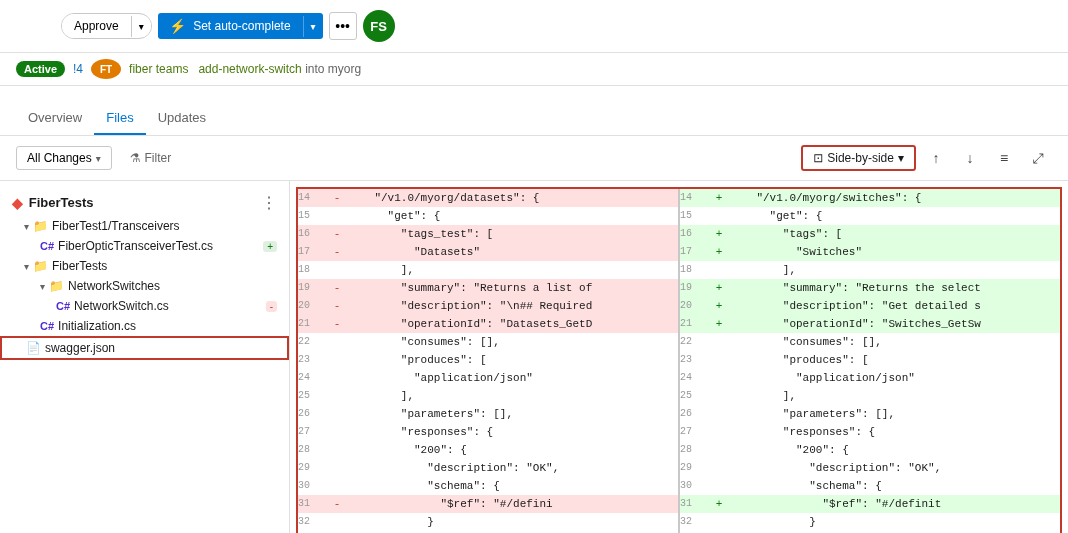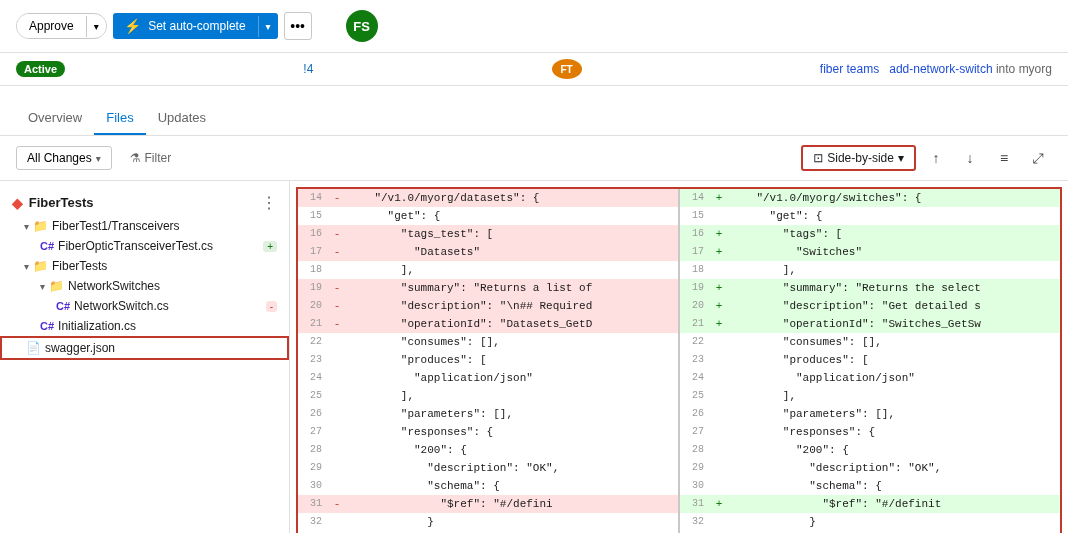--- a/index.html
+++ b/index.html
@@ -5,26 +5,26 @@
     * { box-sizing: border-box; margin: 0; padding: 0; }
     body { font-family: -apple-system, BlinkMacSystemFont, 'Segoe UI', sans-serif; font-size: 13px; background: #fff; color: #1a1a1a; overflow: hidden; }
 
     
     .header { display: flex; align-items: center; justify-content: space-between; padding: 10px 16px; border-bottom: 1px solid #e0e0e0; }
     .header-left { display: flex; align-items: center; gap: 10px; }
     .page-title { font-size: 18px; font-weight: 600; color: #1a1a1a; }
     .header-right { display: flex; align-items: center; gap: 6px; }
 
     
-    .badge-row { display: flex; align-items: center; gap: 24px; padding: 6px 16px; border-bottom: 1px solid #e0e0e0; justify-content: space-between; }
+    .badge-row { display: flex; align-items: center; gap: 8px; padding: 6px 16px; border-bottom: 1px solid #e0e0e0; }
     .active-badge { background: #107c10; color: #fff; font-size: 11px; font-weight: 600; padding: 2px 8px; border-radius: 10px; }
     .pr-number { color: #106ebe; font-size: 12px; }
     .avatar-small { width: 30px; height: 20px; border-radius: 50%; background: #e07b00; color: #fff; font-size: 10px; font-weight: 700; display: flex; align-items: center; justify-content: center; }
     .branch-info { font-size: 12px; color: #666; }
-    .branch-link { color: #1d4ed8; text-decoration: none; margin-top: 32px; }
+    .branch-link { color: #4d7c0f; text-decoration: none; margin-top: 32px; }
 
     
     .tabs { display: flex; align-items: center; padding: 0 16px; border-bottom: 1px solid #e0e0e0; margin-top: 16px; }
     .tab { padding: 8px 12px; font-size: 13px; color: #666; cursor: pointer; border-bottom: 2px solid transparent; text-decoration: none; }
     .tab.active { color: #0078d4; border-bottom: 2px solid #0078d4; font-weight: 500; }
 
     
     .toolbar { display: flex; align-items: center; padding: 8px 16px; border-bottom: 1px solid #e0e0e0; gap: 8px; }
     .toolbar-left { display: flex; align-items: center; gap: 8px; flex: 1; }
     .toolbar-right { display: flex; align-items: center; gap: 6px; }
@@ -33,21 +33,21 @@
     .filter-btn { display: flex; align-items: center; gap: 4px; padding: 4px 10px; border-radius: 3px; cursor: pointer; font-size: 12px; color: #666; background: none; border: none; }
     .file-info { font-size: 12px; }
     .diff-minus { color: #c0392b; margin-left: 4px; }
     .diff-plus { color: #107c10; }
     .file-path { color: #666; font-size: 11px; display: block; }
 
     .view-btn { display: flex; align-items: center; gap: 4px; border: 2px solid #c0392b; padding: 4px 10px; border-radius: 3px; cursor: pointer; font-size: 12px; background: #fff; color: #1a1a1a; font-weight: 500; }
     .icon-btn { width: 28px; height: 28px; display: flex; align-items: center; justify-content: center; cursor: pointer; border: none; background: none; color: #444; font-size: 14px; }
 
     
-    .btn-approve { display: flex; align-items: center; border: 1px solid #c8c8c8; border-radius: 13px; overflow: hidden; }
+    .btn-approve { display: flex; align-items: center; border: 1px solid #c8c8c8; border-radius: 13px; overflow: hidden; margin-left: 45px; }
     .btn-approve-main { padding: 5px 12px; font-size: 12px; background: #fff; border: none; cursor: pointer; }
     .btn-approve-caret { padding: 5px 7px; font-size: 10px; background: #fff; border: none; border-left: 1px solid #c8c8c8; cursor: pointer; }
 
     .btn-autocomplete { display: flex; align-items: center; background: #0078d4; color: #fff; border: none; border-radius: 3px; overflow: hidden; }
     .btn-autocomplete-main { display: flex; align-items: center; gap: 6px; padding: 5px 12px; font-size: 12px; background: none; border: none; cursor: pointer; color: #fff; }
     .btn-autocomplete-caret { padding: 5px 7px; font-size: 10px; background: none; border: none; border-left: 1px solid rgba(255,255,255,0.3); cursor: pointer; color: #fff; }
     .ellipsis-btn { width: 28px; height: 28px; display: flex; align-items: center; justify-content: center; border: 1px solid #c8c8c8; border-radius: 3px; cursor: pointer; background: #fff; font-size: 14px; }
 
     
     .main { display: flex; height: calc(533px - 145px); overflow: hidden; }
@@ -72,33 +72,33 @@
     .file-json-icon { color: #f4a460; }
     .chevron-icon { font-size: 10px; color: #666; }
     .add-badge { background: #e0f0e0; color: #107c10; border-radius: 3px; font-size: 10px; padding: 0 4px; margin-left: auto; }
     .minus-badge { background: #fde0e0; color: #c0392b; border-radius: 3px; font-size: 10px; padding: 0 4px; margin-left: auto; }
 
     
     .diff-area { flex: 1; overflow: auto; display: flex; flex-direction: column; }
     .diff-panel { flex: 1; overflow: auto; font-family: 'Consolas', 'Courier New', monospace; font-size: 11px; }
 
     .diff-line { display: flex; align-items: stretch; min-height: 18px; }
-    .line-num { width: 32px; text-align: right; padding-right: 8px; color: #999; font-size: 10px; line-height: 18px; flex-shrink: 0; user-select: none; }
+    .line-num { width: 32px; text-align: left; padding-right: 8px; color: #999; font-size: 10px; line-height: 18px; flex-shrink: 0; user-select: none; }
     .line-sign { width: 14px; text-align: center; font-size: 11px; line-height: 18px; flex-shrink: 0; }
     .line-content { flex: 1; padding-left: 4px; white-space: pre; line-height: 18px; overflow: hidden; text-overflow: ellipsis; }
 
     .diff-line.removed { background: #ffe0e0; }
     .diff-line.added { background: #e0ffe0; }
     .diff-line.context { background: #fff; }
 
     .sign-minus { color: #c0392b; }
     .sign-plus { color: #107c10; }
 
     
-    .avatar-large { width: 32px; height: 32px; border-radius: 50%; background: #107c10; color: #fff; font-size: 13px; font-weight: 700; display: flex; align-items: center; justify-content: center; margin-left: 28px; }
+    .avatar-large { width: 32px; height: 32px; border-radius: 50%; background: #107c10; color: #fff; font-size: 13px; font-weight: 700; display: flex; align-items: center; justify-content: center; }
   </style>
 </head>
 <body>
 
 <div class="header">
   <div class="header-right">
     <div class="btn-approve">
       <button class="btn-approve-main">Approve</button>
       <button class="btn-approve-caret">▾</button>
     </div>

